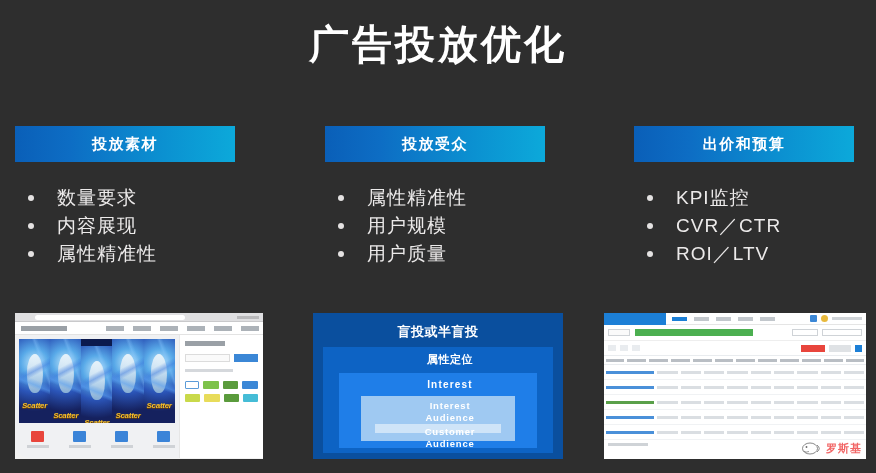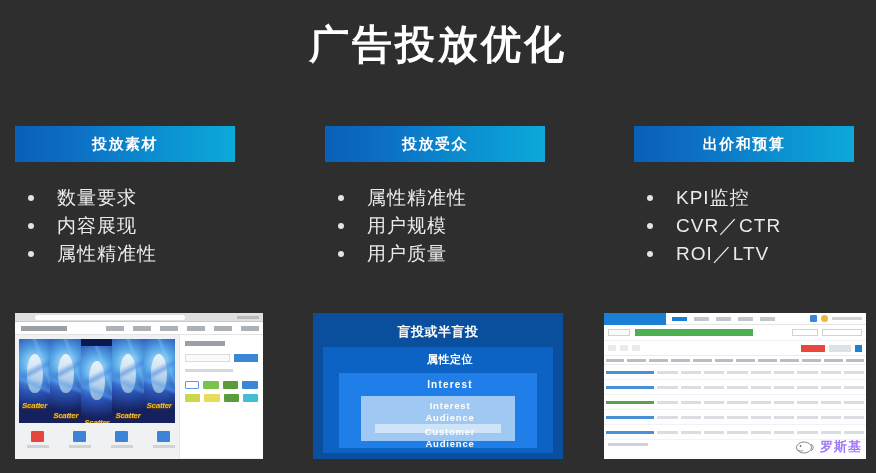--- a/index.html
+++ b/index.html
@@ -200,21 +200,21 @@
   .dh-row span.gr { background: #5aa04a; }
   .dh-foot { height: 9px; display: flex; align-items: center; padding-left: 4px; }
   .dh-foot i { display: block; width: 40px; height: 3px; background: #cfd3d7; }
 
   .watermark {
     position: absolute; right: 4px; bottom: 3px;
     display: flex; align-items: center; gap: 3px;
     opacity: .82;
   }
   .wm-fish { width: 24px; height: 16px; }
-  .wm-text { font-size: 13px; color: #8b5cf6; font-weight: bold; letter-spacing: 1px; }
+  .wm-text { font-size: 11px; color: #ef4444; font-weight: bold; letter-spacing: 1px; }
 </style>
 </head>
 <body>
 
 <div class="slide">
 
   <div class="title">广告投放优化</div>
 
   <div class="columns">
 

